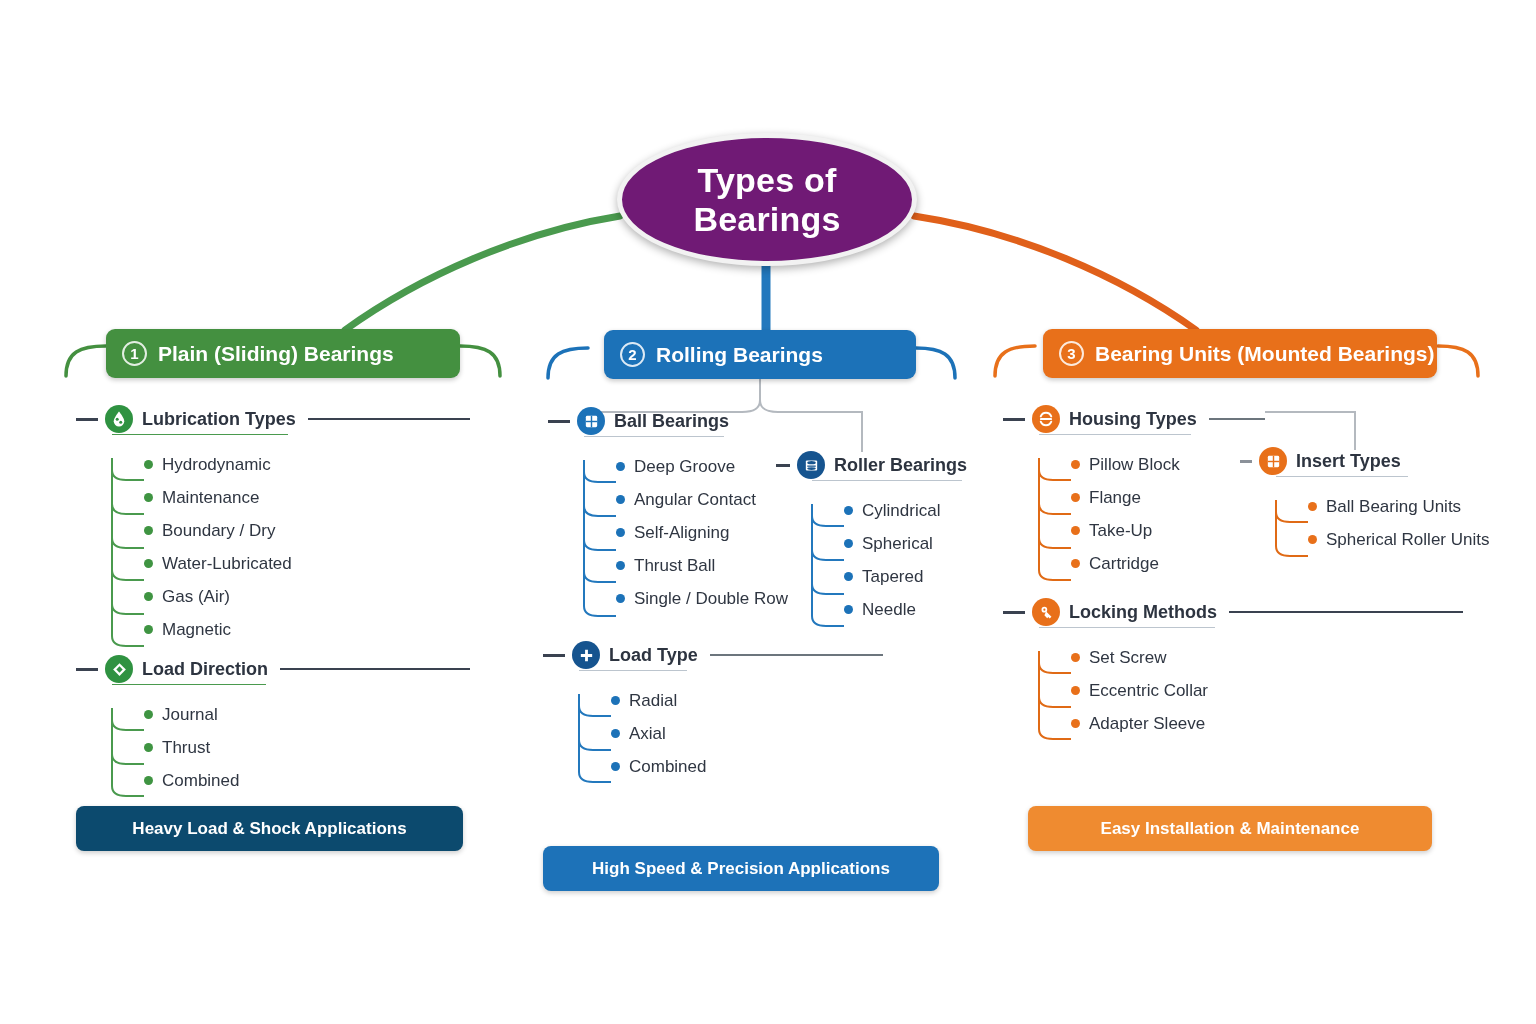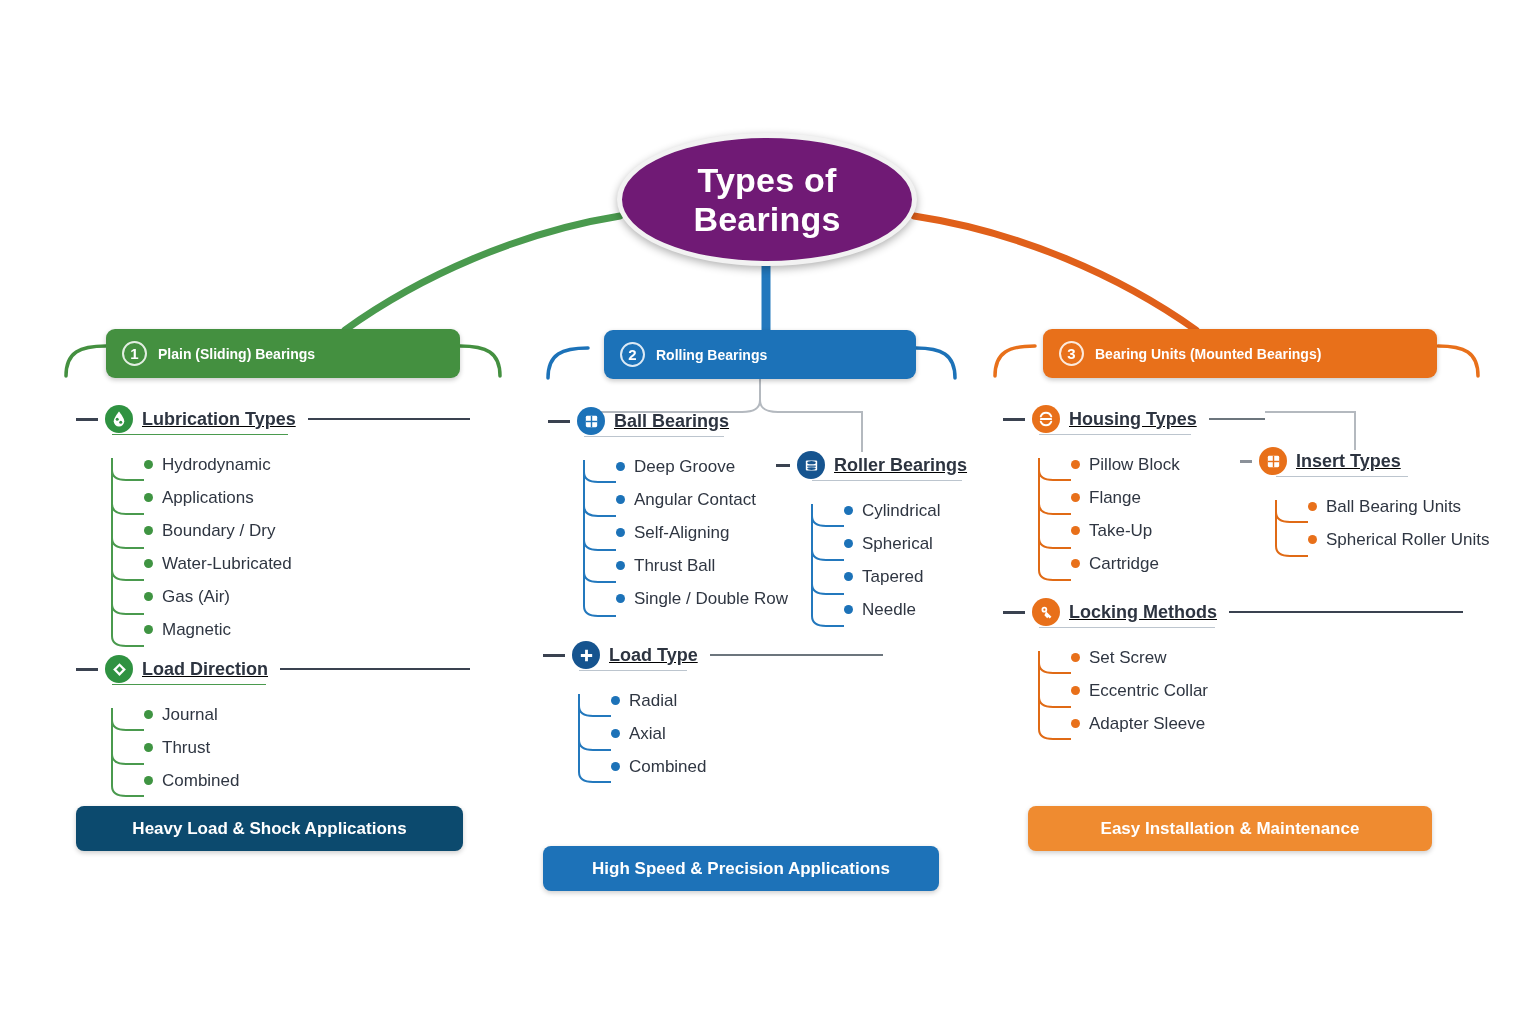--- a/index.html
+++ b/index.html
@@ -35,29 +35,29 @@
     box-shadow:0 2px 5px rgba(0,0,0,.22);
     box-sizing:border-box;padding-left:16px;padding-right:20px;
   }
   .branch-num{
     width:25px;height:25px;border-radius:50%;
     border:2px solid rgba(255,255,255,.85);
     color:#ffffff;font-size:15px;font-weight:bold;
     display:flex;align-items:center;justify-content:center;
     margin-right:11px;flex:0 0 auto;box-sizing:border-box;
   }
-  .branch-label{color:#ffffff;font-size:14px;font-weight:bold;white-space:nowrap;text-align:center;}
+  .branch-label{color:#ffffff;font-size:21px;font-weight:bold;white-space:nowrap;text-align:center;}
 
   .pill-green{background:#449040;left:106px;top:329px;width:354px;}
   .pill-blue{background:#1c72b8;left:604px;top:330px;width:312px;}
   .pill-orange{background:#e8701a;left:1043px;top:329px;width:394px;}
 
   
   .section{position:absolute;}
-  .sec-head{position:relative;height:30px;display:flex;align-items:center;text-decoration:underline;}
+  .sec-head{position:relative;height:30px;display:flex;align-items:center;}
   .sec-dash{width:22px;height:3px;background:#3a4250;margin-right:7px;flex:0 0 auto;}
   .sec-icon{
     width:28px;height:28px;border-radius:50%;
     display:flex;align-items:center;justify-content:center;
     flex:0 0 auto;margin-right:9px;position:relative;z-index:3;
   }
   .sec-title{font-size:18px;font-weight:bold;color:#2d3440;white-space:nowrap;}
   .sec-rule{height:2px;background:#3a4250;flex:1 1 auto;margin-left:12px;}
   .sec-underline{position:absolute;left:36px;height:1.5px;bottom:-1px;}
 
@@ -150,21 +150,21 @@
         <path d="M 6 80 C 6 88 12 90 20 90 L 38 90" fill="none" stroke="#4a9a4e" stroke-width="2"></path>
         <path d="M 6 112 C 6 120 12 122 20 122 L 38 122" fill="none" stroke="#4a9a4e" stroke-width="2"></path>
         <path d="M 6 146 C 6 154 12 156 20 156 L 38 156" fill="none" stroke="#4a9a4e" stroke-width="2"></path>
       </svg>
       <div class="leaf" style="padding-left:32px;">
           <span class="bullet" style="background:#3f9442;"></span>
           <span class="leaf-text">Hydrodynamic</span>
         </div>
       <div class="leaf" style="padding-left:32px;">
           <span class="bullet" style="background:#3f9442;"></span>
-          <span class="leaf-text">Applications</span>
+          <span class="leaf-text">Maintenance</span>
         </div>
       <div class="leaf" style="padding-left:32px;">
           <span class="bullet" style="background:#3f9442;"></span>
           <span class="leaf-text">Boundary / Dry</span>
         </div>
       <div class="leaf" style="padding-left:32px;">
           <span class="bullet" style="background:#3f9442;"></span>
           <span class="leaf-text">Water-Lubricated</span>
         </div>
       <div class="leaf" style="padding-left:32px;">

